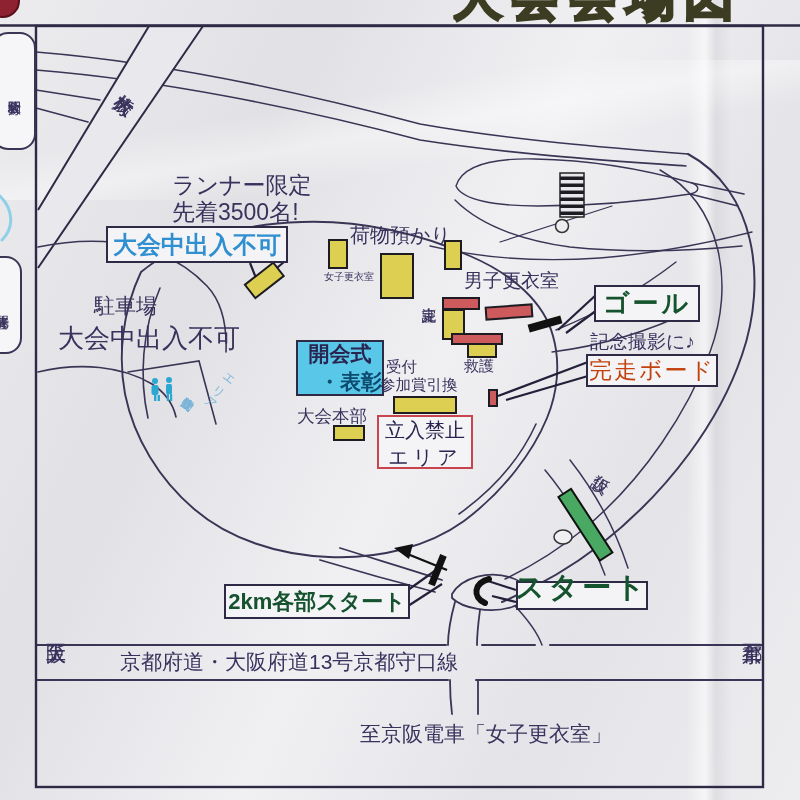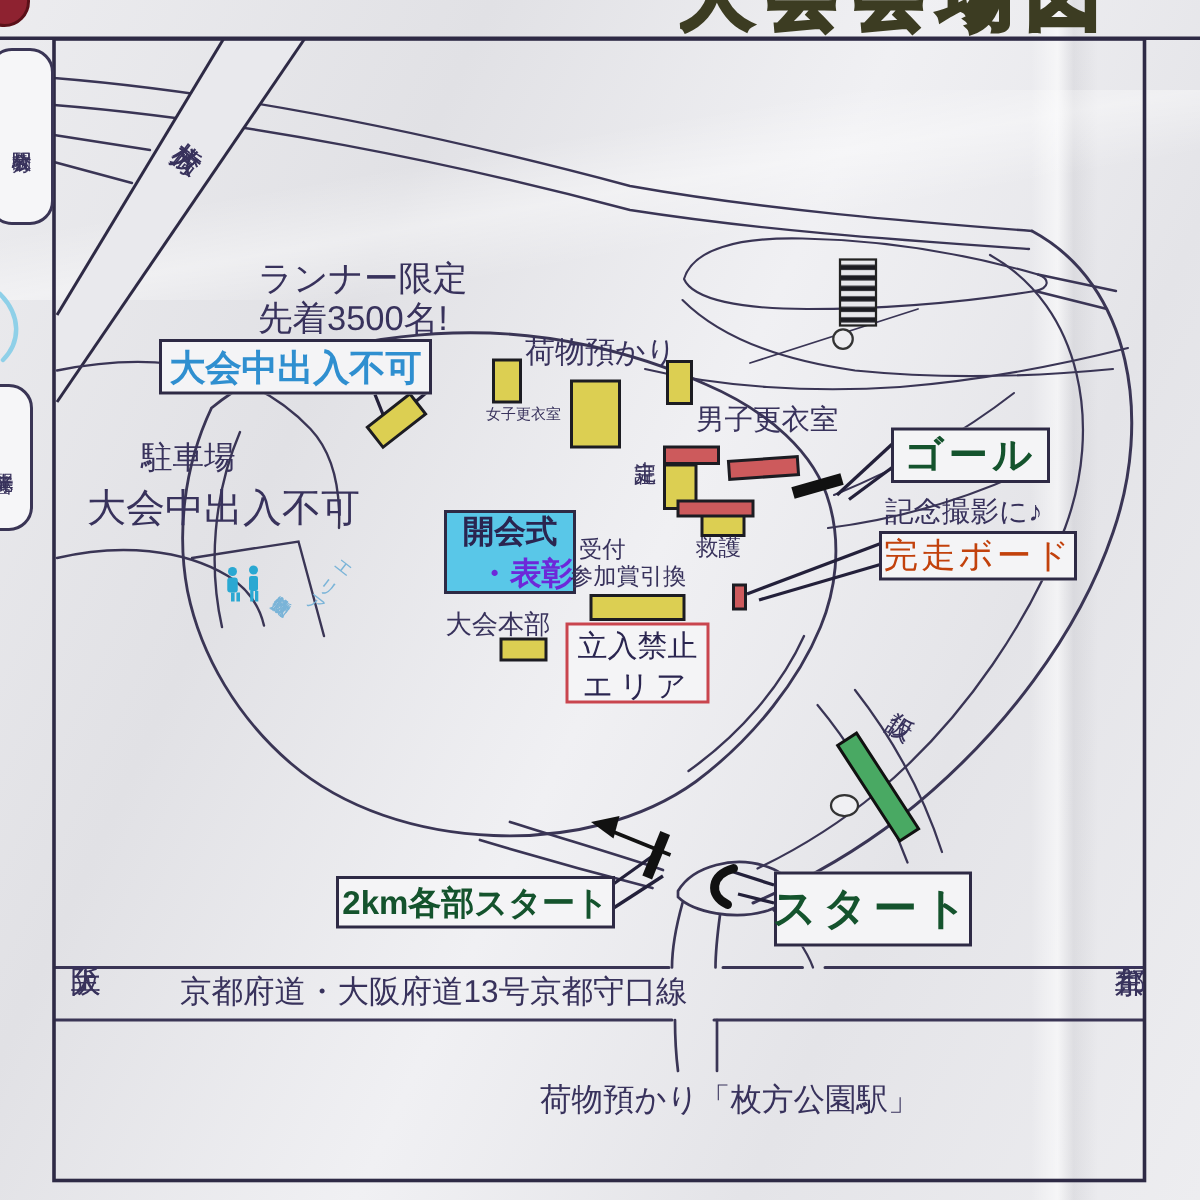--- a/index.html
+++ b/index.html
@@ -172,21 +172,21 @@
 
   <div class="lbl" style="left:350px;top:224px;font-size:20px;">荷物預かり</div>
   <div class="lbl" style="left:324px;top:271px;font-size:10px;">女子更衣室</div>
   <div class="lbl" style="left:440px;top:270px;font-size:19px;margin-left:24px;">男子更衣室</div>
 
   <div class="lbl" style="left:94px;top:294px;font-size:21px;">駐車場</div>
   <div class="lbl" style="left:58px;top:323px;font-size:26px;">大会中出入不可</div>
 
   <div class="box" style="left:296px;top:340px;width:88px;height:56px;background:#59c7e8;border-width:2.5px;flex-direction:column;">
     <span style="font-size:21px;color:#2a2550;font-weight:700;">開会式</span>
-    <span style="font-size:21px;color:#6d28d9;font-weight:700;align-self:flex-end;">・表彰</span>
+    <span style="font-size:21px;color:#0c4a6e;font-weight:700;align-self:flex-end;">・表彰</span>
   </div>
 
   <div class="lbl v" style="left:420px;top:296px;font-size:14.5px;">完走証</div>
 
   <div class="lbl" style="left:386px;top:358px;font-size:15.5px;">
     <div>受付</div>
     <div style="margin-left:-6px;">参加賞引換</div>
   </div>
   <div class="lbl" style="left:464px;top:357px;font-size:15px;">救護</div>
   <div class="lbl" style="left:297px;top:406px;font-size:17.5px;">大会本部</div>
@@ -207,22 +207,22 @@
   <div class="lbl" style="left:590px;top:331px;font-size:19px;">記念撮影に♪</div>
   <div class="box" style="left:586px;top:354px;width:132px;height:33px;">
     <span style="font-size:23px;color:#c2410c;letter-spacing:2px;">完走ボード</span>
   </div>
 
   <div class="lbl v" style="left:602px;top:466px;font-size:17px;transform:rotate(33deg);">仮設</div>
 
   <div class="box" style="left:224px;top:584px;width:186px;height:35px;">
     <span class="red-text" style="font-size:22px;">2km各部スタート</span>
   </div>
-  <div class="box" style="left:516px;top:581px;width:132px;height:50px;">
+  <div class="box" style="left:516px;top:581px;width:132px;height:29px;align-items:flex-end;">
     <span class="red-text" style="font-size:29px;letter-spacing:4px;">スタート</span>
   </div>
 
   <div class="lbl v" style="left:44px;top:628px;font-size:20px;">至大阪</div>
   <div class="lbl v" style="left:740px;top:628px;font-size:20px;">至京都</div>
   <div class="lbl" style="left:120px;top:650px;font-size:21px;">京都府道・大阪府道13号京都守口線</div>
-  <div class="lbl" style="left:360px;top:722px;font-size:21px;">荷物預かり「枚方公園駅」</div>
+  <div class="lbl" style="left:360px;top:722px;font-size:21px;">至京阪電車「女子更衣室」</div>
 
 </div>
 
 </body></html>

